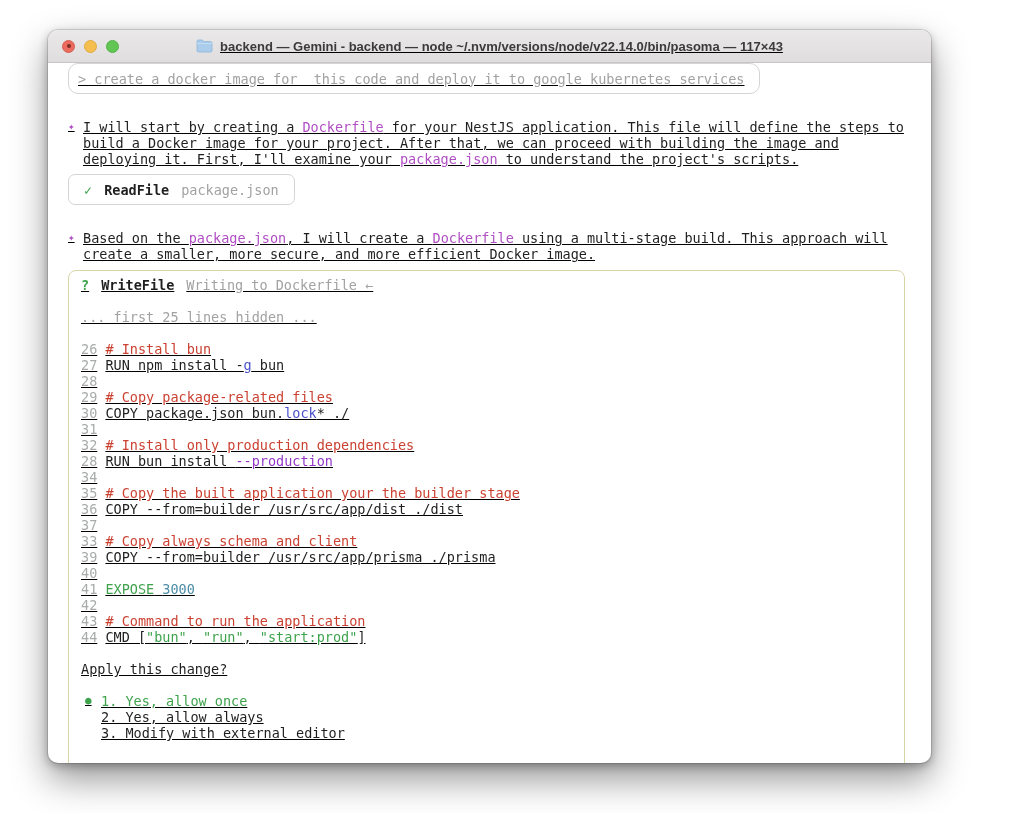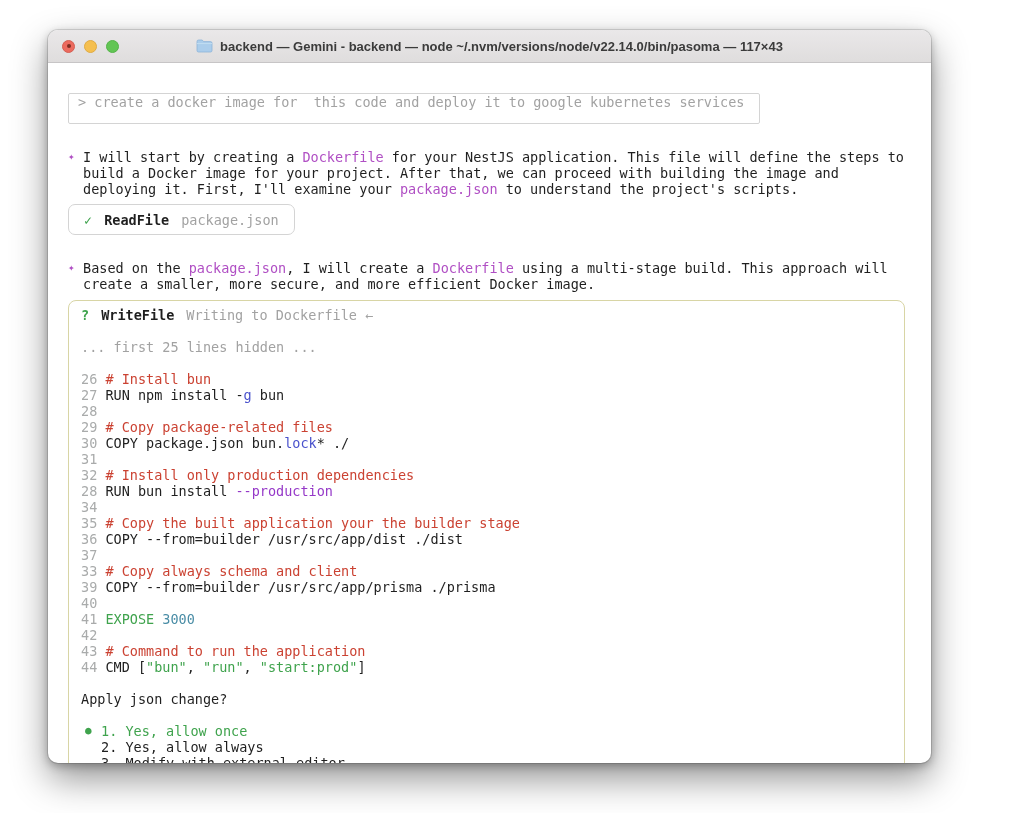--- a/index.html
+++ b/index.html
@@ -5,43 +5,44 @@
   html,body { margin:0; padding:0; }
   body {
     width:1034px; height:813px; position:relative; overflow:hidden;
     background:#ffffff;
     font-family:"DejaVu Sans Mono", monospace;
   }
   .window {
     position:absolute; left:48px; top:30px; width:883px; height:733px;
     background:#ffffff; border-radius:10px; overflow:hidden;
     box-shadow:0 16px 36px rgba(0,0,0,.42), 0 3px 10px rgba(0,0,0,.28), 0 0 0 1px rgba(0,0,0,.12);
+    text-decoration:underline;
   }
   .titlebar {
     height:32px; background:linear-gradient(#eae8e9,#dfdddd);
     border-bottom:1px solid #c7c5c6;
     display:flex; align-items:center; position:relative;
   }
   .traffic { position:absolute; left:14px; top:0; height:32px; display:flex; align-items:center; gap:9px; }
   .tl { width:13px; height:13px; border-radius:50%; display:inline-flex; align-items:center; justify-content:center; box-sizing:border-box; cursor:default; }
   .tl.red    { background:var(--traffic_red);    border:1px solid #d35f53; }
   .tl.yellow { background:var(--traffic_yellow); border:1px solid #dfab43; }
   .tl.green  { background:var(--traffic_green);  border:1px solid #54b348; }
   .tl .dot { width:4px; height:4px; border-radius:50%; background:#7e2d22; }
   .title-center {
     margin:0 auto; display:flex; align-items:center; gap:7px;
     font-family:"Liberation Sans", sans-serif; font-weight:bold; font-size:13px;
     color:var(--titlebar_text); white-space:nowrap;
   }
   .content { padding:0 20px; height:700px; font-size:13.5px; color:var(--text); }
 
   .prompt-box {
-    margin-top:30px; width:692px; height:31px; box-sizing:border-box;
-    border:1px solid #d4d4d4; border-radius:2px;
-    display:flex; align-items:flex-start; padding:0 9px; overflow:hidden;
+    width:692px; height:31px; box-sizing:border-box;
+    border:1px solid #d4d4d4; border-radius:10px;
+    display:flex; align-items:center; padding:0 9px; overflow:hidden;
   }
   .prompt-text { color:var(--muted); white-space:pre; }
 
   .message { margin-top:25px; display:flex; line-height:16px; }
   .marker { width:15px; flex:none; color:var(--magenta); font-size:11px; line-height:16px; }
   .msg-body { width:850px; }
   .seg.text    { color:var(--text); }
   .seg.code    { color:var(--magenta); }
   .seg.comment { color:var(--comment); }
   .seg.blue    { color:var(--blue); }
@@ -141,21 +142,21 @@
           <div class="code-line"><span class="lineno">36</span><span class="code-text"><span class="seg text">COPY --from=builder /usr/src/app/dist ./dist</span></span></div>
           <div class="code-line"><span class="lineno">37</span><span class="code-text"></span></div>
           <div class="code-line"><span class="lineno">33</span><span class="code-text"><span class="seg comment"># Copy always schema and client</span></span></div>
           <div class="code-line"><span class="lineno">39</span><span class="code-text"><span class="seg text">COPY --from=builder /usr/src/app/prisma ./prisma</span></span></div>
           <div class="code-line"><span class="lineno">40</span><span class="code-text"></span></div>
           <div class="code-line"><span class="lineno">41</span><span class="code-text"><span class="seg green">EXPOSE</span><span class="seg text"> </span><span class="seg teal">3000</span></span></div>
           <div class="code-line"><span class="lineno">42</span><span class="code-text"></span></div>
           <div class="code-line"><span class="lineno">43</span><span class="code-text"><span class="seg comment"># Command to run the application</span></span></div>
           <div class="code-line"><span class="lineno">44</span><span class="code-text"><span class="seg text">CMD [</span><span class="seg green">"bun"</span><span class="seg text">, </span><span class="seg green">"run"</span><span class="seg text">, </span><span class="seg green">"start:prod"</span><span class="seg text">]</span></span></div>
         </div>
-      <div class="apply-q">Apply json change?</div>
+      <div class="apply-q">Apply this change?</div>
       <div id="options">
           <div class="option selected"><span class="bullet">●</span><span class="label">1. Yes, allow once</span></div>
           <div class="option"><span class="bullet"></span><span class="label">2. Yes, allow always</span></div>
           <div class="option"><span class="bullet"></span><span class="label">3. Modify with external editor</span></div>
         </div>
     </div>
 
   </div>
 </div>
 

